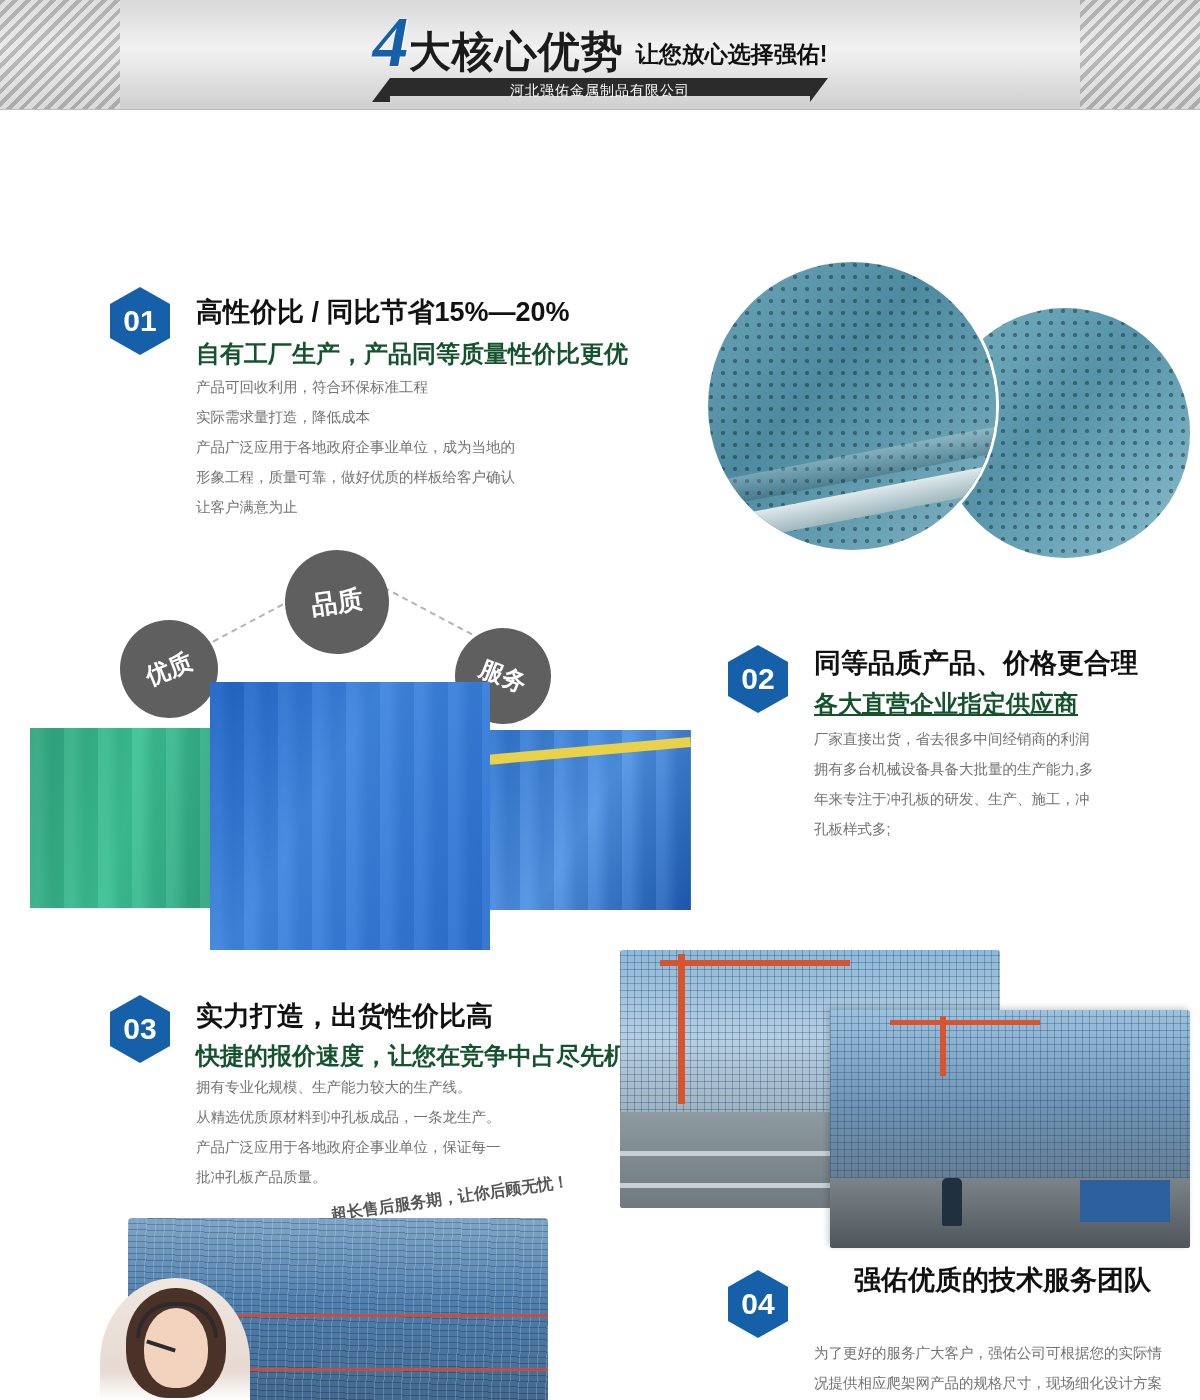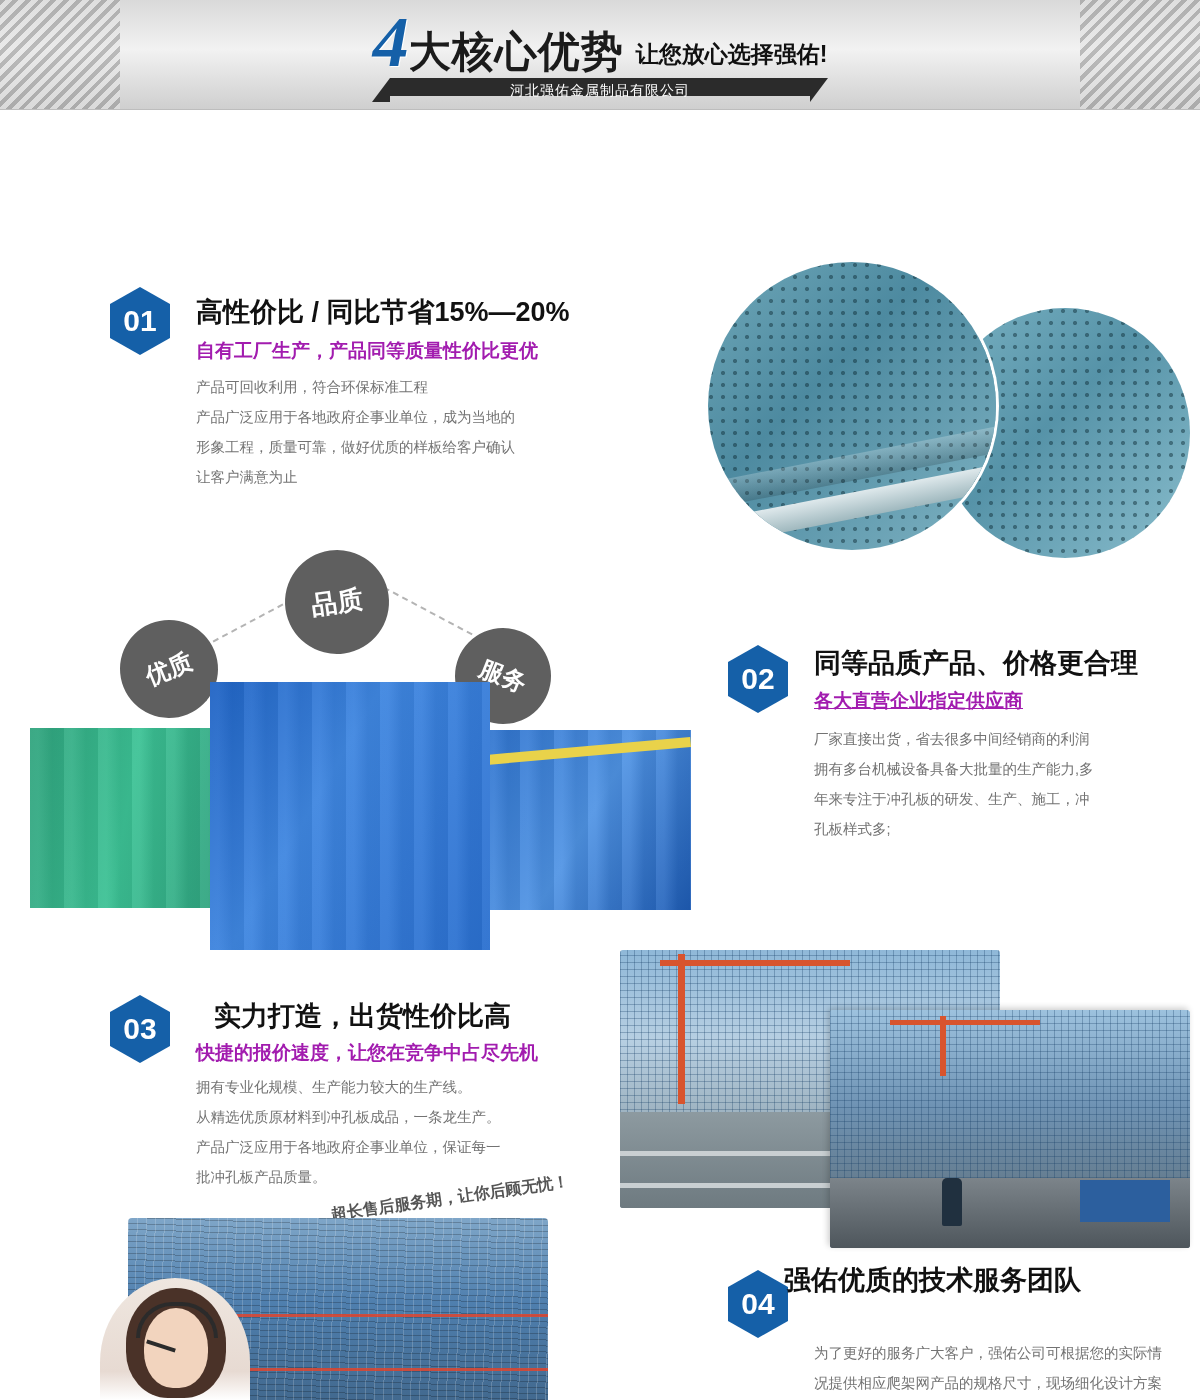--- a/index.html
+++ b/index.html
@@ -85,21 +85,21 @@
     font-family: "Liberation Sans", sans-serif;
   }
 
   .blk-title {
     position: absolute;
     font-size: 27px; font-weight: bold; color: #111;
     white-space: nowrap;
   }
   .blk-subtitle {
     position: absolute;
-    font-size: 19px; font-weight: bold; color: #a21caf;
+    font-size: 24px; font-weight: bold; color: #14532d;
     white-space: nowrap;
   }
   .blk-body {
     position: absolute;
     font-size: 14.5px; color: #737373; line-height: 30px;
   }
   .blk-body div { white-space: nowrap; }
 
   
   .photo { position: absolute; overflow: hidden; }
@@ -267,20 +267,21 @@
   <div class="hdr-bar">河北强佑金属制品有限公司</div>
 </div>
 
 <div class="stage">
 
   <div class="hexnum" style="left:110px; top:177px;">01</div>
   <div class="blk-title" style="left:196px; top:184px;">高性价比 / 同比节省15%—20%</div>
   <div class="blk-subtitle" style="left:196px; top:228px;">自有工厂生产，产品同等质量性价比更优</div>
   <div class="blk-body" style="left:196px; top:262px;">
     <div>产品可回收利用，符合环保标准工程</div>
+    <div>实际需求量打造，降低成本</div>
     <div>产品广泛应用于各地政府企事业单位，成为当地的</div>
     <div>形象工程，质量可靠，做好优质的样板给客户确认</div>
     <div>让客户满意为止</div>
   </div>
 
   <div class="photo circ circ-b">
     <div class="perf-layer"></div>
   </div>
   <div class="photo circ circ-a">
     <div class="perf-layer"></div>
@@ -311,21 +312,21 @@
   <div class="blk-title" style="left:814px; top:535px;">同等品质产品、价格更合理</div>
   <div class="blk-subtitle" style="left:814px; top:578px;text-decoration:underline;">各大直营企业指定供应商</div>
   <div class="blk-body" style="left:814px; top:614px;">
     <div>厂家直接出货，省去很多中间经销商的利润</div>
     <div>拥有多台机械设备具备大批量的生产能力,多</div>
     <div>年来专注于冲孔板的研发、生产、施工，冲</div>
     <div>孔板样式多;</div>
   </div>
 
   <div class="hexnum" style="left:110px; top:885px;">03</div>
-  <div class="blk-title" style="left:196px; top:888px;margin-left:18px;">实力打造，出货性价比高</div>
+  <div class="blk-title" style="left:196px; top:888px;">实力打造，出货性价比高</div>
   <div class="blk-subtitle" style="left:196px; top:930px;">快捷的报价速度，让您在竞争中占尽先机</div>
   <div class="blk-body" style="left:196px; top:962px;">
     <div>拥有专业化规模、生产能力较大的生产线。</div>
     <div>从精选优质原材料到冲孔板成品，一条龙生产。</div>
     <div>产品广泛应用于各地政府企事业单位，保证每一</div>
     <div>批冲孔板产品质量。</div>
   </div>
 
   <div class="photo site-a">
     <div class="mesh"></div>
@@ -353,20 +354,20 @@
   </div>
   <div class="agent">
     <div class="hair"></div>
     <div class="face"></div>
     <div class="headset"></div>
     <div class="mic"></div>
 
   </div>
 
   <div class="hexnum" style="left:728px; top:1160px;">04</div>
-  <div class="blk-title" style="left:784px; top:1152px;">强佑优质的技术服务团队</div>
+  <div class="blk-title" style="left:854px; top:1152px;">强佑优质的技术服务团队</div>
   <div class="blk-body" style="left:814px; top:1228px;">
     <div>为了更好的服务广大客户，强佑公司可根据您的实际情</div>
     <div>况提供相应爬架网产品的规格尺寸，现场细化设计方案</div>
     <div>让您买的放心，用的舒心!</div>
   </div>
 
 </div>
 
 </body></html>

